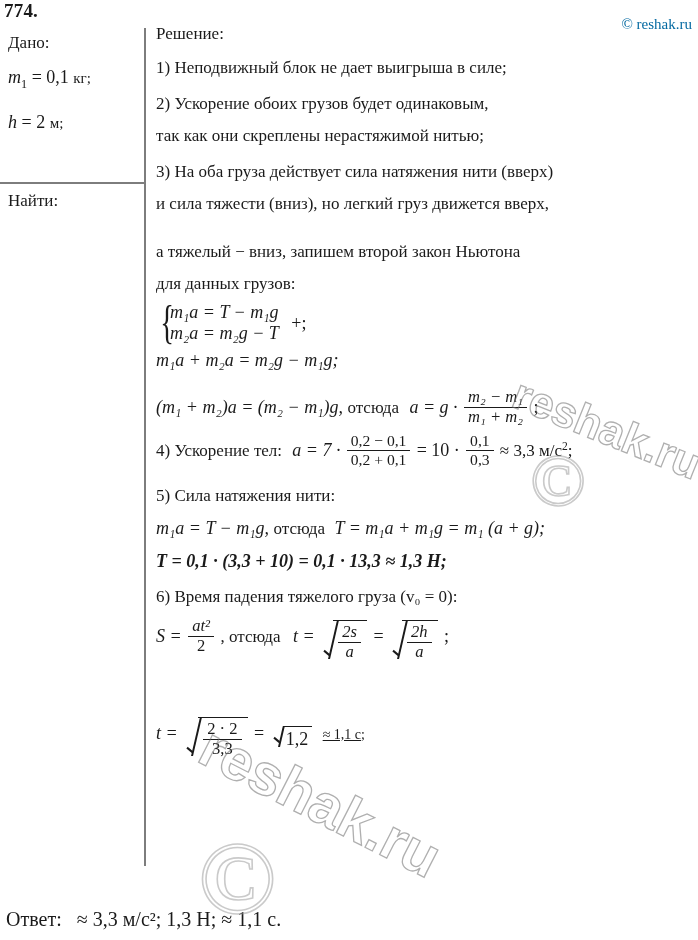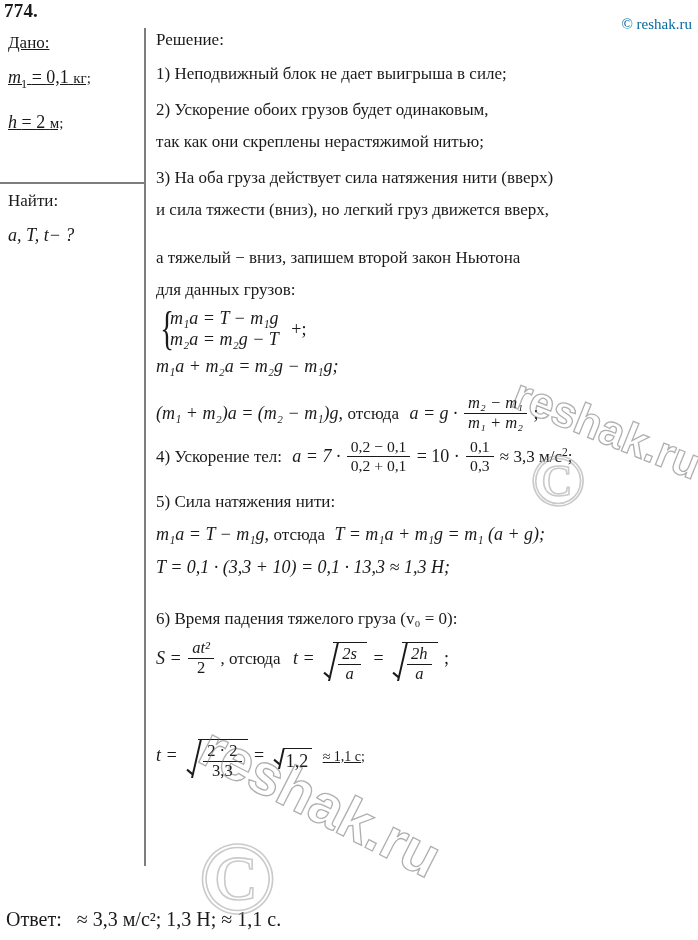--- a/index.html
+++ b/index.html
@@ -54,21 +54,21 @@
     height: 2px;
     background: #7d7d7d;
   }
 
   
   #given-block, #find-block {
     position: absolute;
     left: 8px;
     width: 134px;
   }
-  #given-block { top: 32px; text-decoration: underline; }
+  #given-block { top: 32px; }
   #find-block  { top: 190px; }
 
   .lbl {
     font-size: 17px;
     line-height: 22px;
     margin-bottom: 12px;
   }
   .given-line {
     font-size: 18px;
     line-height: 22px;
@@ -81,21 +81,21 @@
     font-size: 15px;
   }
   .given-line .op { font-style: normal; }
   sub { font-size: 0.68em; font-style: normal; }
   sup { font-size: 0.68em; font-style: normal; }
 
   
   #solution {
     position: absolute;
     left: 156px;
-    top: 30px;
+    top: 24px;
     width: 542px;
   }
   .sol-line {
     font-size: 17px;
     line-height: 20px;
     white-space: nowrap;
     position: relative;
   }
   .math {
     font-style: italic;
@@ -267,21 +267,20 @@
 
     <div class="given-line">
       <span>h</span>
       <span class="op"> = </span><span class="op">2</span>
       <span class="u">м;</span>
     </div>
   </div>
 
   <div id="find-block">
     <div class="lbl">Найти:</div>
-    <div class="given-line">a, T, t−  ?</div>
   </div>
 
   <div id="solution">
 
     <div class="sol-line" style="margin-bottom:14px;">Решение:</div>
 
     <div class="sol-line" style="margin-bottom:16px;">1) Неподвижный блок не дает выигрыша в силе;</div>
 
     <div class="sol-line" style="margin-bottom:12px;">2) Ускорение обоих грузов будет одинаковым,</div>
     <div class="sol-line" style="margin-bottom:16px;">так как они скреплены нерастяжимой нитью;</div>
@@ -329,21 +328,21 @@
     </div>
 
     <div class="sol-line" style="margin-bottom:12px; margin-top:6px;">5) Сила натяжения нити:</div>
 
     <div class="sol-line math" style="margin-bottom:12px;">
       <span>m₁a = T − m₁g,</span>
       <span class="txt" style="font-size:17px;">отсюда</span>
       <span style="padding-left:5px;">T = m₁a + m₁g = m₁ (a + g);</span>
     </div>
 
-    <div class="sol-line math" style="margin-bottom:32px;">T = 0,1 · (3,3 + 10) = 0,1 · 13,3 ≈ 1,3 Н;</div>
+    <div class="sol-line math" style="margin-bottom:16px;font-weight:bold;">T = 0,1 · (3,3 + 10) = 0,1 · 13,3 ≈ 1,3 Н;</div>
 
     <div class="sol-line" style="margin-bottom:10px;">6) Время падения тяжелого груза (v₀ = 0):</div>
 
     <div class="sol-line math" style="height:62px;">
       <span>S =</span>
       <span class="frac">
         <span class="top">at²</span>
         <span class="bot txt">2</span>
       </span>
       <span class="txt" style="font-size:17px;">, отсюда</span>

